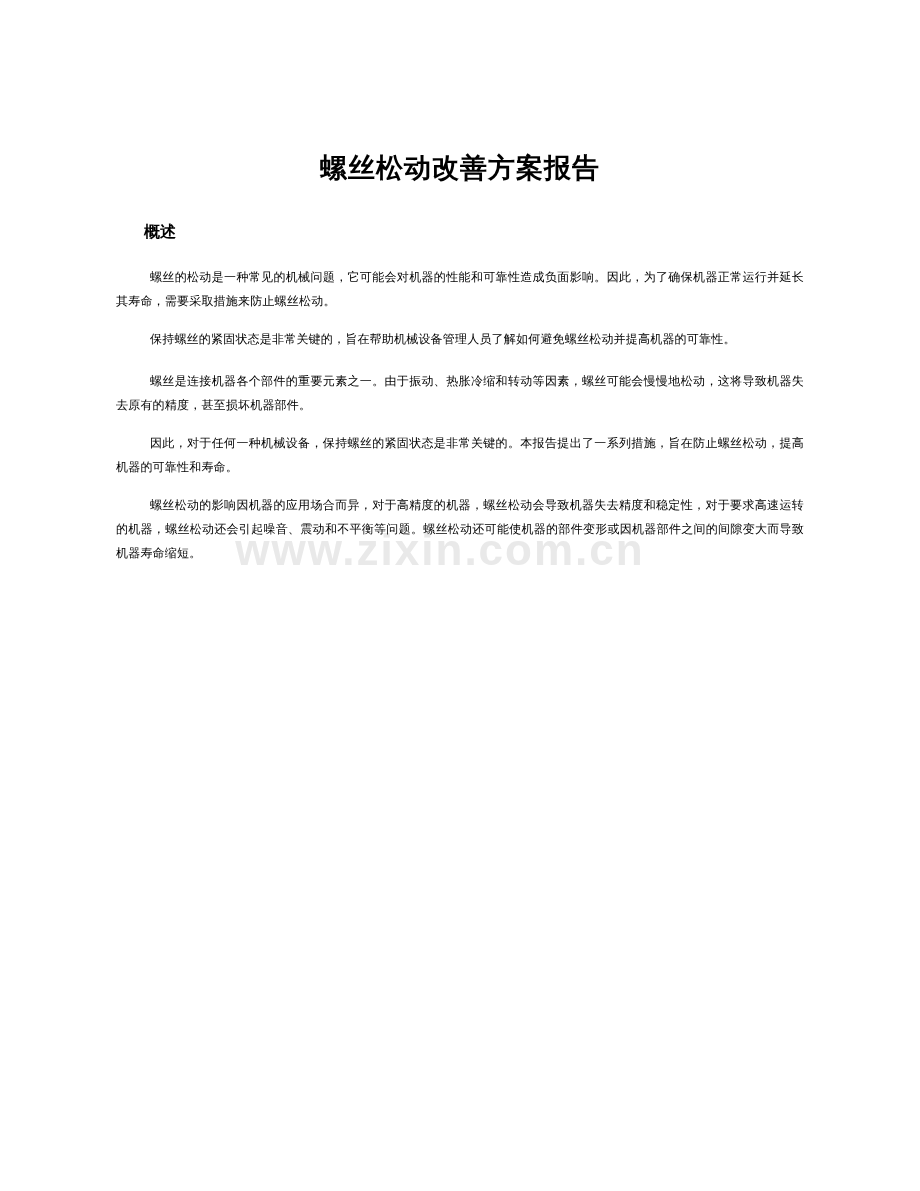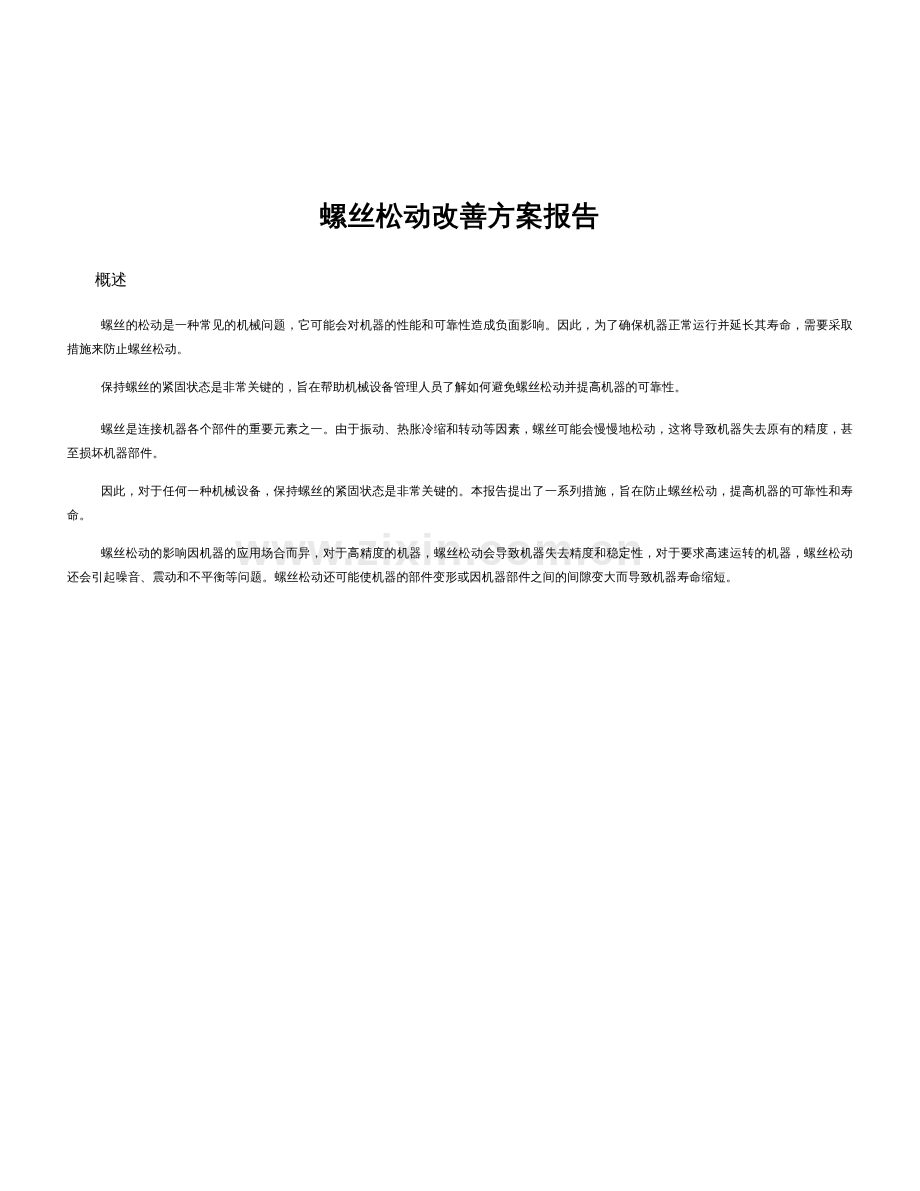--- a/index.html
+++ b/index.html
@@ -33,37 +33,36 @@
     letter-spacing: 2px;
     color: #e9e9e9;
     white-space: nowrap;
     pointer-events: none;
     user-select: none;
     z-index: 1;
   }
   .content {
     position: relative;
     z-index: 2;
-    padding: 0 67px;
-    margin-top: 48px;
+    padding: 0 116px;
   }
   .doc-title {
     margin: 0;
     padding-top: 150px;
     text-align: center;
     font-size: 27px;
     font-weight: 700;
     letter-spacing: 1px;
     line-height: 1.4;
   }
   .section-heading {
     margin: 30px 0 0 0;
     padding-left: 28px;
     font-size: 16px;
-    font-weight: 400;
+    font-weight: 700;
     line-height: 1.8;
   }
   .para {
     margin: 14px 0 0 0;
     font-size: 12px;
     line-height: 2.0;
     text-align: justify;
     text-indent: 34px;
     letter-spacing: 0.2px;
   }

